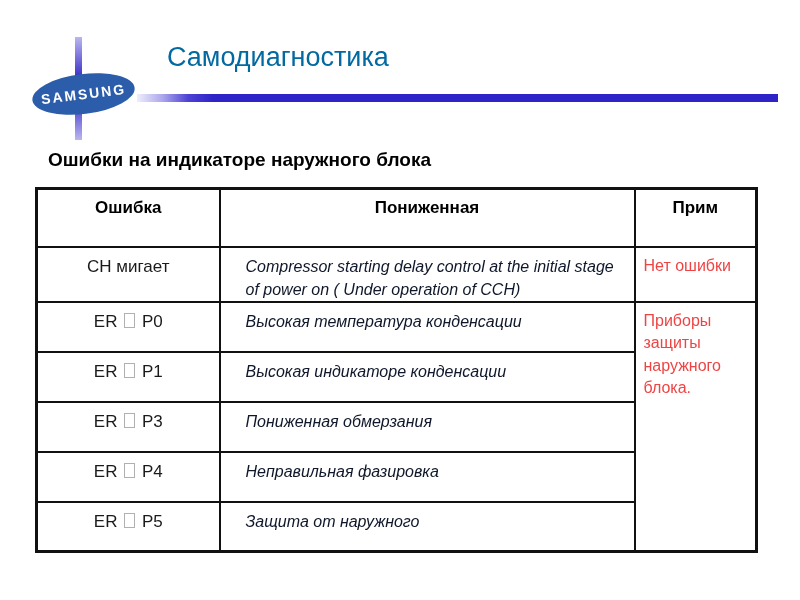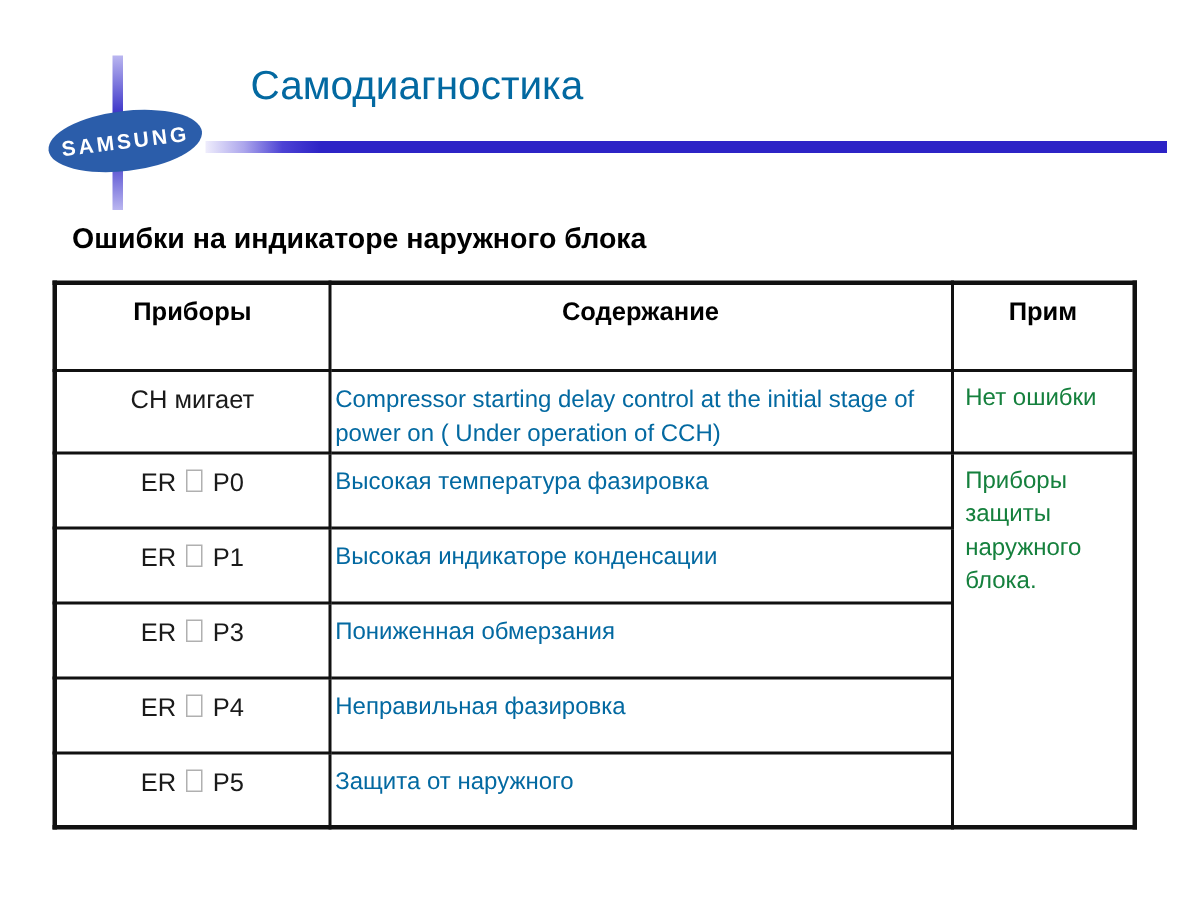--- a/index.html
+++ b/index.html
@@ -38,22 +38,22 @@
     border:3px solid #111111;
   }
   table.err th, table.err td{
     border:2px solid #111111;vertical-align:top;
     font-family:"Liberation Sans", sans-serif;
   }
   table.err thead tr{height:58px;}
   table.err tbody tr{height:50px;}
   th.hdr{font-size:17px;font-weight:bold;text-align:center;padding-top:8px;color:#000;}
   td.code{font-size:17px;text-align:center;padding-top:9px;color:#1a1a1a;}
-  td.desc{font-size:16px;text-align:left;padding:7px 8px 0 3px;line-height:1.45;color:#0369a1;}
-  td.note{font-size:16px;text-align:left;padding:7px 6px 0 8px;line-height:1.4;color:#15803d;}
+  td.desc{font-size:16px;text-align:left;padding:7px 8px 0 25px;line-height:1.45;color:#0f172a;font-style:italic;}
+  td.note{font-size:16px;text-align:left;padding:7px 6px 0 8px;line-height:1.4;color:#ef4444;}
   .tofu{
     display:inline-block;width:9px;height:13px;border:1.5px solid #b0b0b0;
     vertical-align:-1px;margin:0 2px;background:#ffffff;
   }
 </style>
 </head>
 <body>
 
 <div class="v-bar"></div>
 <div class="logo-ellipse">
@@ -65,34 +65,34 @@
 <div class="slide-subtitle">Ошибки на индикаторе наружного блока</div>
 
 <table class="err">
   <colgroup>
     <col style="width:183px">
     <col style="width:415px">
     <col style="width:122px">
   </colgroup>
   <thead>
     <tr>
-        <th class="hdr">Приборы</th>
-        <th class="hdr">Содержание</th>
+        <th class="hdr">Ошибка</th>
+        <th class="hdr">Пониженная</th>
         <th class="hdr">Прим</th>
       </tr>
   </thead>
   <tbody>
       <tr>
         <td class="code">CH мигает</td>
         <td class="desc">Compressor starting delay control at the initial stage of  power on ( Under operation of CCH)</td>
         <td class="note">Нет ошибки</td>
       </tr>
       <tr>
         <td class="code">ER <span class="tofu"></span> P0</td>
-        <td class="desc">Высокая температура фазировка</td>
+        <td class="desc">Высокая температура конденсации</td>
         <td class="note" rowspan="5">Приборы защиты наружного блока.</td>
       </tr>
       <tr>
         <td class="code">ER <span class="tofu"></span> P1</td>
         <td class="desc">Высокая индикаторе конденсации</td>
       </tr>
       <tr>
         <td class="code">ER <span class="tofu"></span> P3</td>
         <td class="desc">Пониженная обмерзания</td>
       </tr>

